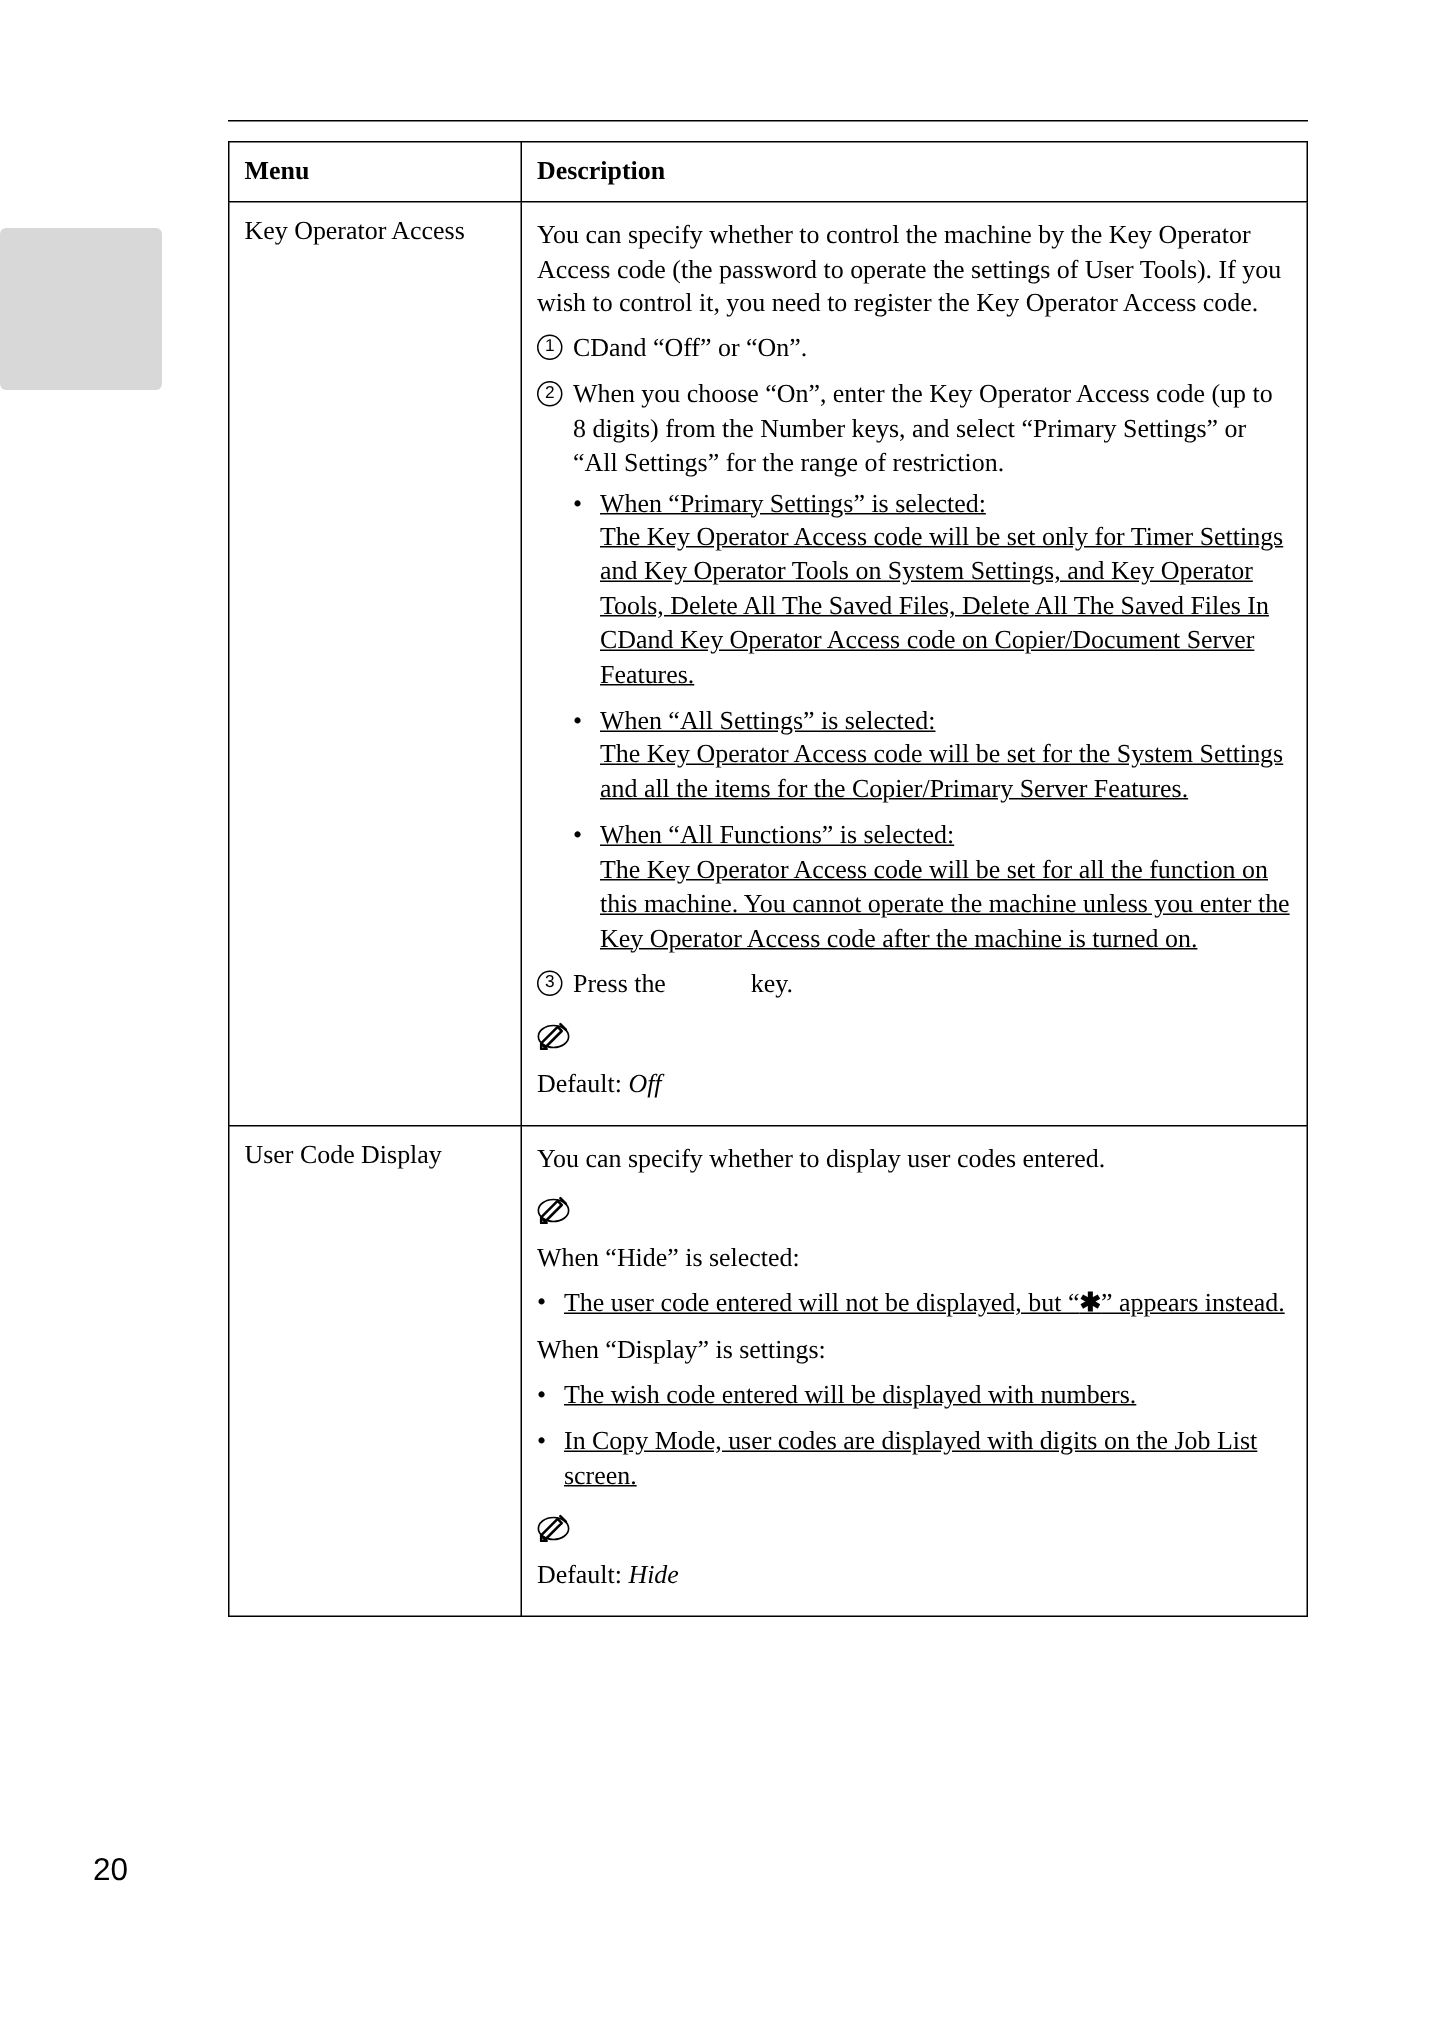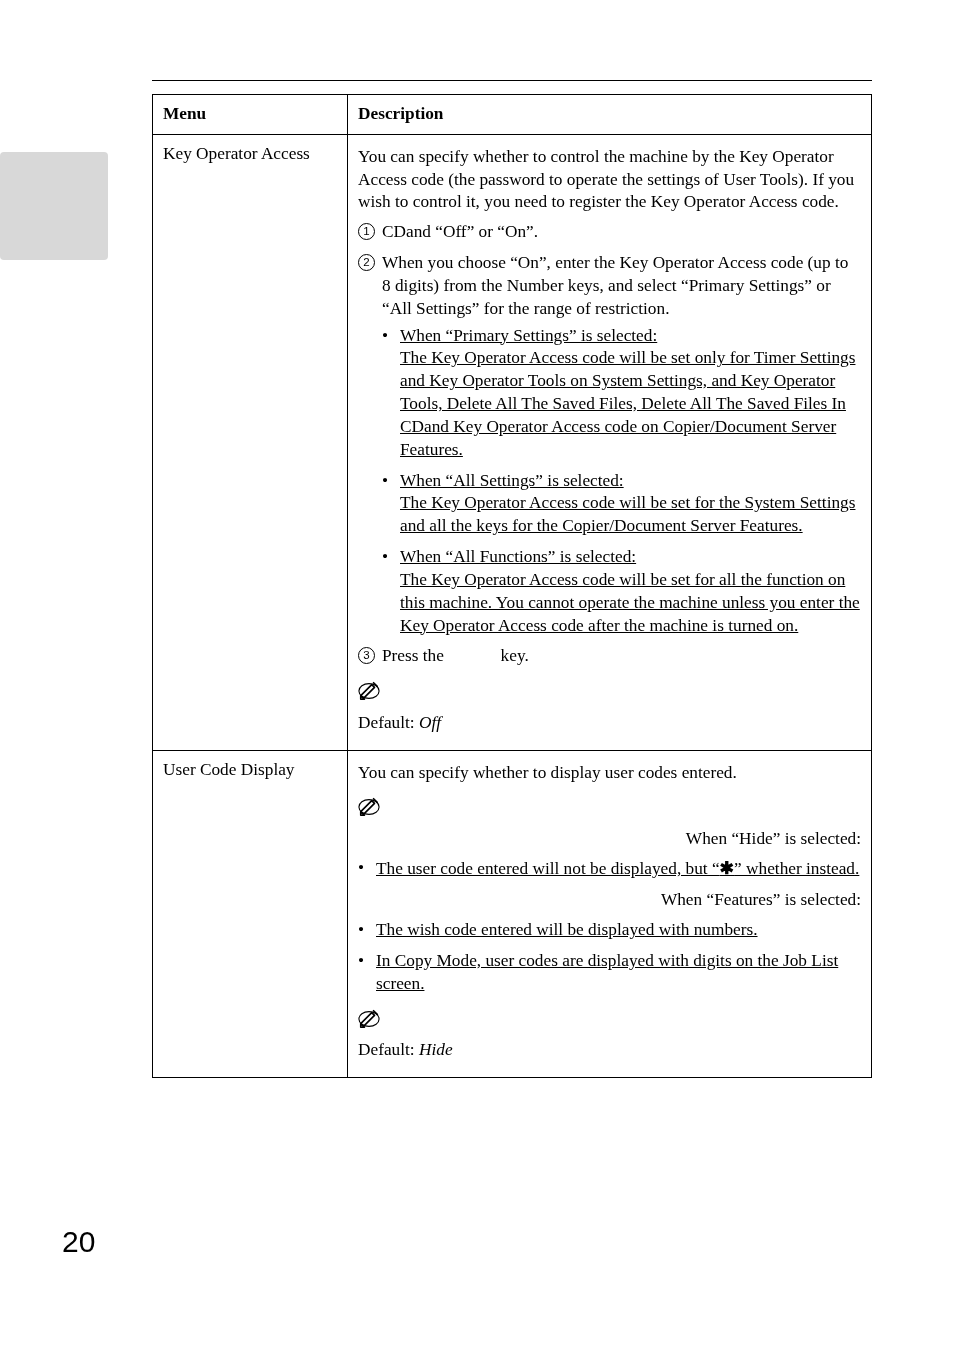--- a/index.html
+++ b/index.html
@@ -18,22 +18,22 @@
   ul.bullets { list-style: none; padding: 0; margin: 0; }
   ul.bullets > li { position: relative; padding-left: 18px; margin: 4px 0 8px 0; }
   ul.bullets > li::before { content: "•"; position: absolute; left: 0; top: 0; }
   .nested { margin-left: 22px; text-decoration: underline; }
   .press-key { display: inline-block; width: 48px; }
   .pencil { display: inline-block; margin: 4px 0 0 0; }
   .pencil svg { width: 22px; height: 22px; }
   .default { margin: 2px 0 4px 22px; }
   .default em { font-style: italic; }
   .star { font-family: Arial, sans-serif; font-weight: 700; }
-  .page-number { position: absolute; bottom: 42px; left: 62px; font-size: 30px; font-family: Arial, Helvetica, sans-serif; }
-  .subhead { margin: 3px 0 2px 22px; text-align: right; }
+  .page-number { position: absolute; bottom: 42px; left: 62px; font-size: 21px; font-family: Arial, Helvetica, sans-serif; }
+  .subhead { margin: 3px 0 2px 22px; }
 </style>
 </head>
 <body>
 
 <div class="page">
   <div class="tab"></div>
   <div class="rule-top"></div>
 
   <table class="main">
     <colgroup>
@@ -59,21 +59,21 @@
               <span>CDand “Off” or “On”.</span>
             </li>
             <li>
               <span class="marker">2</span>
               <span>When you choose “On”, enter the Key Operator Access code (up to 8 digits) from the Number keys, and select “Primary Settings” or “All Settings” for the range of restriction.</span>
 
               <ul class="bullets nested">
                 <li style="white-space: pre-line;">When “Primary Settings” is selected:
 The Key Operator Access code will be set only for Timer Settings and Key Operator Tools on System Settings, and Key Operator Tools, Delete All The Saved Files, Delete All The Saved Files In CDand Key Operator Access code on Copier/Document Server Features.</li>
                 <li style="white-space: pre-line;">When “All Settings” is selected:
-The Key Operator Access code will be set for the System Settings and all the keys for the Copier/Document Server Features.</li>
+The Key Operator Access code will be set for the System Settings and all the items for the Copier/Primary Server Features.</li>
                 <li style="white-space: pre-line;">When “All Functions” is selected:
 The Key Operator Access code will be set for all the function on this machine. You cannot operate the machine unless you enter the Key Operator Access code after the machine is turned on.</li>
               </ul>
             </li>
             <li>
               <span class="marker">3</span>
               <span>Press the </span><span class="press-key"></span><span> key.</span>
             </li>
           </ol>
 
@@ -97,25 +97,25 @@
           <span class="pencil">
             <svg viewBox="0 0 24 24">
                 <path d="M3 17l3 3 12-12-3-3L3 17zm0 4h4l-4-4v4zM17 3l4 4" fill="none" stroke="#000" stroke-width="1.8" stroke-linejoin="round" stroke-linecap="round"></path>
                 <ellipse cx="12" cy="12" rx="11" ry="8" fill="none" stroke="#000" stroke-width="1.2"></ellipse>
               </svg>
           </span>
 
           <p class="subhead">When “Hide” is selected:</p>
           <ul class="bullets nested">
             <li>
-              <span>The user code entered will not be displayed, but “</span><span class="star">✱</span><span>” whether instead.</span>
+              <span>The user code entered will not be displayed, but “</span><span class="star">✱</span><span>” appears instead.</span>
             </li>
           </ul>
 
-          <p class="subhead">When “Features” is selected:</p>
+          <p class="subhead">When “Display” is settings:</p>
           <ul class="bullets nested">
             <li>The wish code entered will be displayed with numbers.</li>
             <li>In Copy Mode, user codes are displayed with digits on the Job List screen.</li>
           </ul>
 
           <span class="pencil">
             <svg viewBox="0 0 24 24">
                 <path d="M3 17l3 3 12-12-3-3L3 17zm0 4h4l-4-4v4zM17 3l4 4" fill="none" stroke="#000" stroke-width="1.8" stroke-linejoin="round" stroke-linecap="round"></path>
                 <ellipse cx="12" cy="12" rx="11" ry="8" fill="none" stroke="#000" stroke-width="1.2"></ellipse>
               </svg>

